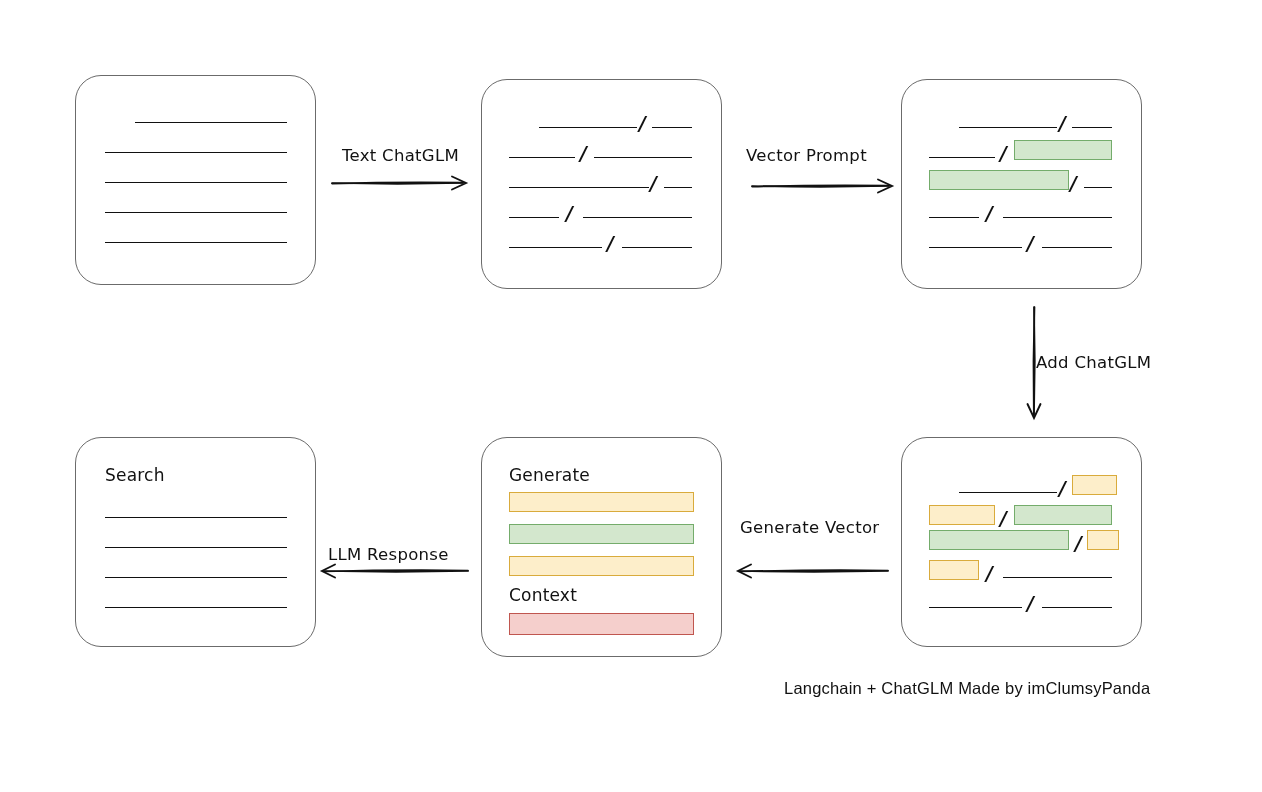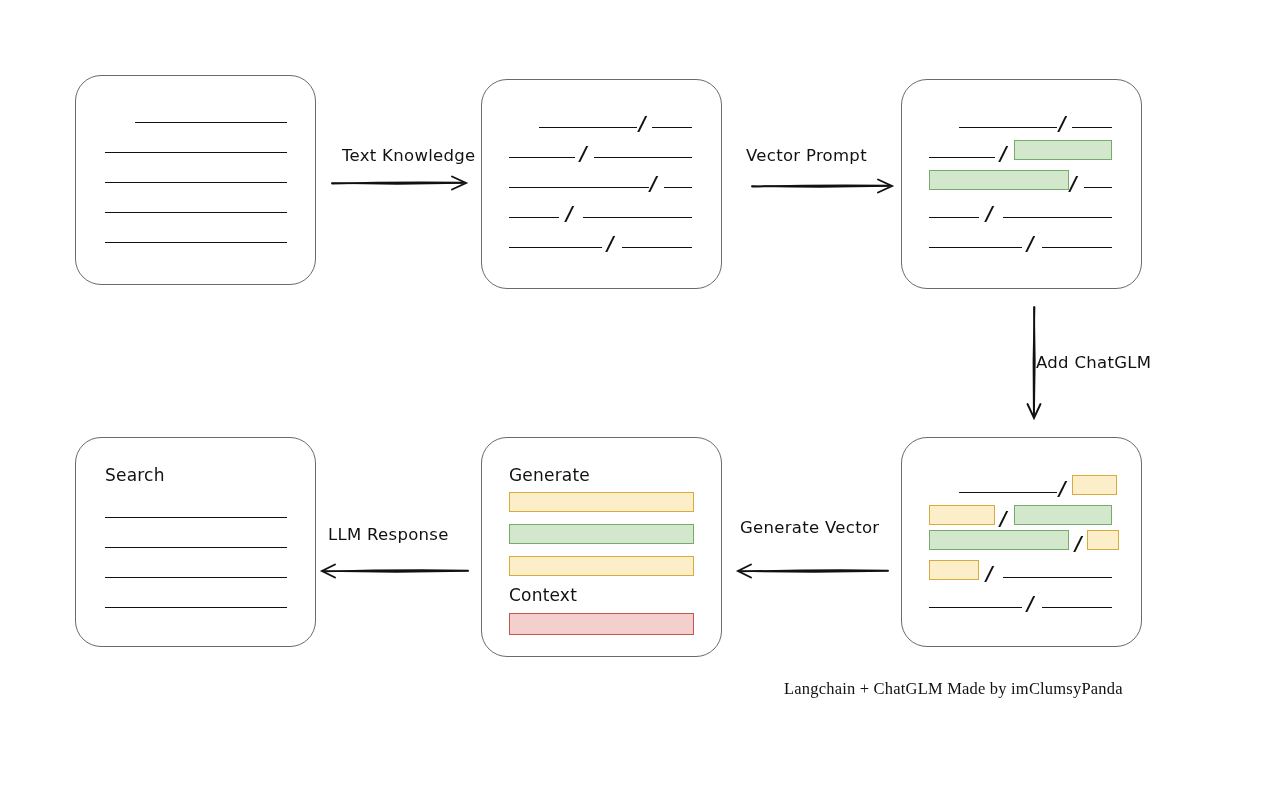--- a/index.html
+++ b/index.html
@@ -87,21 +87,21 @@
   .edge-label {
     position: absolute;
     font-family: "DejaVu Sans", sans-serif;
     font-size: 16.5px;
     color: #111111;
     white-space: nowrap;
     letter-spacing: 0.3px;
   }
   .footer-note {
     position: absolute;
-    font-family: Liberation Serif, serif;
+    font-family: Liberation Sans, sans-serif;
     font-size: 16.5px;
     color: #111111;
     white-space: nowrap;
     letter-spacing: 0.2px;
   }
 </style>
 </head>
 <body>
 
 <div id="diagram-root">
@@ -180,21 +180,21 @@
     <div class="doc-line" style="left: 105px; top: 607px; width: 182px;"></div>
     <div class="edge" style="left: 330px; top: 170px; width: 147px; height: 26px;">
       <svg width="147" height="26" viewBox="0 0 147 26">
         <g fill="none" stroke="#111111" stroke-width="1.7" stroke-linecap="round">
           <path d="M 2 13 Q 67.5 14.6 133 13"></path>
           <path d="M 2 13.6 Q 67.5 11.7 133 12.6"></path>
           <path d="M 122 6.5 L 136 13 L 122 19.5" stroke-width="1.9"></path>
         </g>
       </svg>
     </div>
-    <div class="edge-label" style="left: 342px; top: 146px;">Text Knowledge</div>
+    <div class="edge-label" style="left: 342px; top: 146px;">Text ChatGLM</div>
     <div class="edge" style="left: 750px; top: 173px; width: 153px; height: 26px;">
       <svg width="153" height="26" viewBox="0 0 153 26">
         <g fill="none" stroke="#111111" stroke-width="1.7" stroke-linecap="round">
           <path d="M 2 13 Q 70.5 14.6 139 13"></path>
           <path d="M 2 13.6 Q 70.5 11.7 139 12.6"></path>
           <path d="M 128 6.5 L 142 13 L 128 19.5" stroke-width="1.9"></path>
         </g>
       </svg>
     </div>
     <div class="edge-label" style="left: 746px; top: 146px;">Vector Prompt</div>
@@ -220,15 +220,15 @@
     <div class="edge-label" style="left: 740px; top: 518px;">Generate Vector</div>
     <div class="edge" style="left: 322px; top: 558px; width: 160px; height: 26px;">
       <svg width="160" height="26" viewBox="0 0 160 26">
         <g fill="none" stroke="#111111" stroke-width="1.7" stroke-linecap="round">
           <path d="M 146 13 Q 74 14.6 2 13"></path>
           <path d="M 146 12.5 Q 74 11.6 2 13.5"></path>
           <path d="M 13 6.5 L 0 13 L 13 19.5" stroke-width="1.9"></path>
         </g>
       </svg>
     </div>
-    <div class="edge-label" style="left: 328px; top: 525px;">LLM Response</div>
+    <div class="edge-label" style="left: 328px; top: 545px;">LLM Response</div>
     <div class="footer-note" style="left: 784px; top: 679px;">Langchain + ChatGLM Made by imClumsyPanda</div>
   </div>
 
 </body></html>

